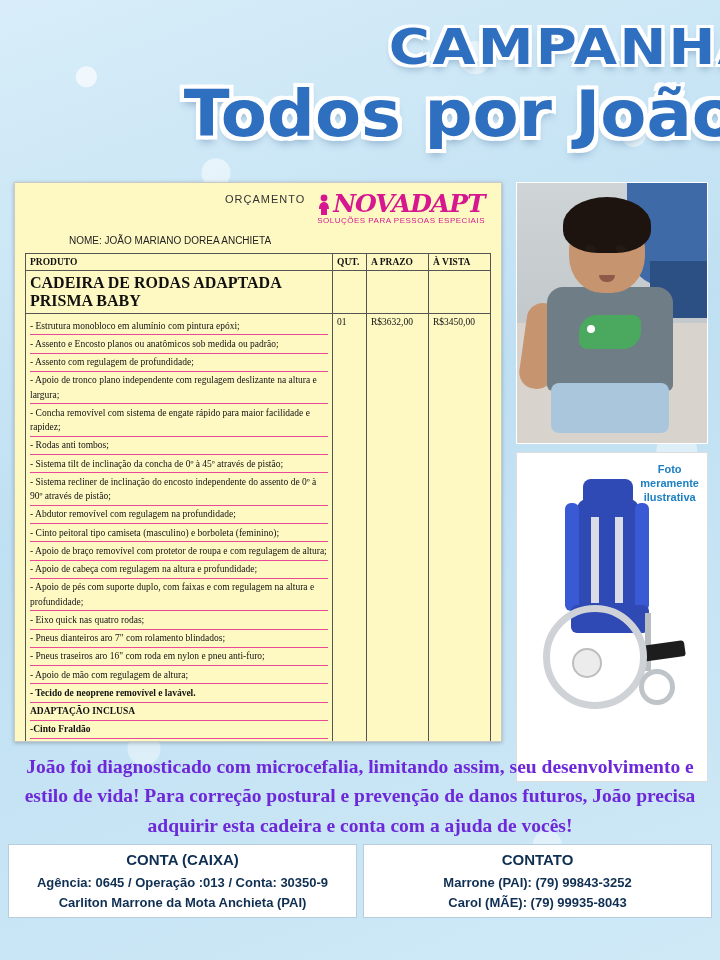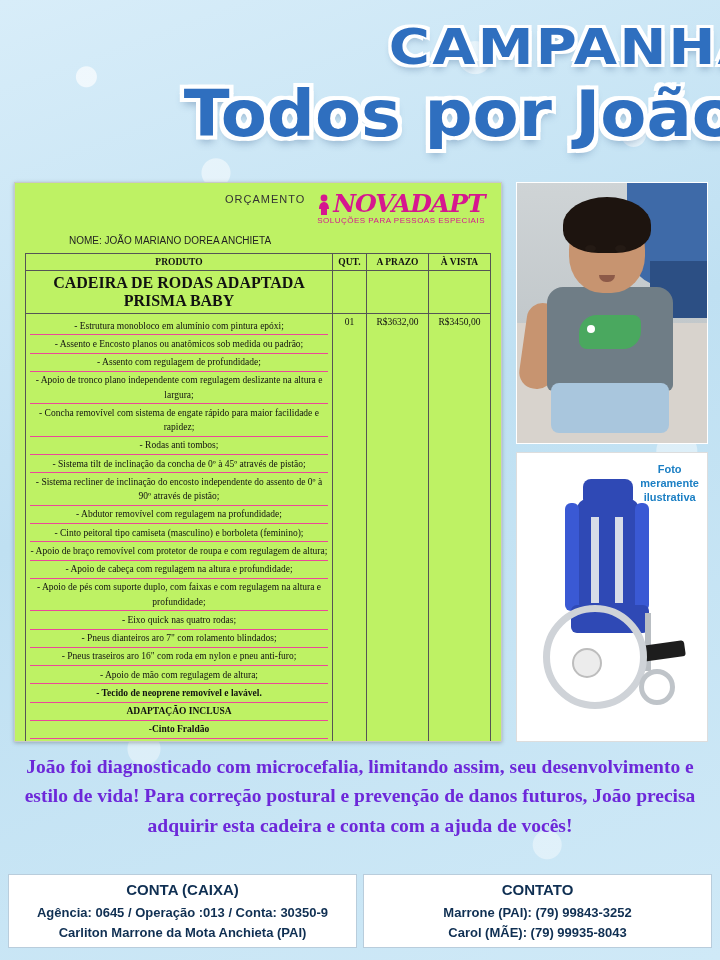--- a/index.html
+++ b/index.html
@@ -56,21 +56,21 @@
       4px 4px 0 #ffffff, -4px 4px 0 #ffffff, 4px -4px 0 #ffffff, -4px -4px 0 #ffffff,
       0 6px 8px rgba(40,80,130,0.4);
     transform: scaleX(1.05);
   }
 
   
   .quote-sheet {
     position: absolute;
     left: 14px; top: 182px;
     width: 488px; height: 560px;
-    background: #bef264;
+    background: #fef9c3;
     border: 1px solid #c9c9c9;
     box-shadow: 0 1px 4px rgba(0,0,0,0.25);
     padding: 8px 10px;
     font-family: "Liberation Serif", serif;
     overflow: hidden;
   }
   .q-top { position: relative; height: 62px; }
   .q-orc {
     position: absolute; left: 200px; top: 2px;
     font-size: 11px; letter-spacing: 1px; color: #333;
@@ -99,21 +99,21 @@
     margin-top: -2px;
   }
   .logo-mark {
     display: inline-block; width: 14px; height: 22px;
     vertical-align: -4px; margin-right: 2px;
   }
   table.q-table {
     width: 100%; border-collapse: collapse; font-size: 9.5px; color: #111;
   }
   table.q-table th, table.q-table td {
-    border: 1px solid #555; padding: 3px 4px; text-align: center; vertical-align: top;
+    border: 1px solid #555; padding: 3px 4px; text-align: left; vertical-align: top;
   }
   table.q-table th { font-weight: bold; font-size: 9.5px; font-family: "Liberation Serif", serif; }
   .col-qut { width: 34px; text-align: center; }
   .col-prazo { width: 62px; }
   .col-vista { width: 62px; }
   .row-title td { font-weight: bold; font-size: 16px; }
   .spec-cell { line-height: 1.5; }
   .spec-line { border-bottom: 1px solid #ec4899; padding: 1.5px 0; }
   .spec-line:last-child { border-bottom: none; }
   .spec-bold { font-weight: bold; }
@@ -135,21 +135,21 @@
   .pc-eye.l { left:68px; } .pc-eye.r { left:98px; }
   .pc-mouth { position:absolute; left:82px; top:92px; width:16px; height:7px; background:#8d5a48; border-radius:0 0 8px 8px; }
   .pc-body { position:absolute; left:30px; top:104px; width:126px; height:104px; background:#6f7d86; border-radius:16px 16px 6px 6px; }
   .pc-croc { position:absolute; left:62px; top:132px; width:62px; height:34px; background:#4aa85f; border-radius:18px 8px 18px 8px; }
   .pc-croc:after { content:''; position:absolute; left:8px; top:10px; width:8px; height:8px; background:#fff; border-radius:50%; }
   .pc-shorts { position:absolute; left:34px; top:200px; width:118px; height:50px; background:#a9c6dd; border-radius:8px; }
   .pc-arm { position:absolute; left:6px; top:120px; width:34px; height:86px; background:#c79470; border-radius:16px; transform:rotate(8deg); }
 
   
   .photo-chair {
-    position: absolute; left: 516px; top: 452px; width: 192px; height: 290px;
+    position: absolute; left: 516px; top: 452px; width: 192px; height: 330px;
     background: #ffffff; border: 1px solid #dddddd; overflow: hidden;
   }
   .foto-nota {
     position: absolute; right: 8px; top: 10px;
     color: #1b7fc4; font-weight: bold; font-size: 11px; text-align: center; line-height: 1.25;
     font-family: "Liberation Sans", sans-serif;
   }
   .wc-frame { position:absolute; left:40px; top:40px; width:110px; height:200px; }
   .wc-back { position:absolute; left:20px; top:6px; width:62px; height:110px; background:#2f49b5; border-radius:10px; }
   .wc-headrest { position:absolute; left:26px; top:-14px; width:50px; height:28px; background:#2f49b5; border-radius:8px; }
@@ -176,21 +176,21 @@
     text-align: center;
     font-family: "Liberation Serif", serif;
     font-size: 19.5px;
     line-height: 1.5;
     color: #6d28d9;
     font-weight: bold;
   }
 
   
   .footer {
-    position: absolute; left: 8px; top: 874px; width: 704px; height: 74px;
+    position: absolute; left: 8px; top: 844px; width: 704px; height: 74px;
     display: flex; gap: 6px;
   }
   .footer-box {
     flex: 1; background: #ffffff; border: 1px solid #b9cddc;
     text-align: center; padding: 6px 4px;
     font-family: "Liberation Sans", sans-serif;
   }
   .footer-box .ftitle {
     color: #0f2f52; font-weight: bold; font-size: 15px; margin-bottom: 5px;
   }

